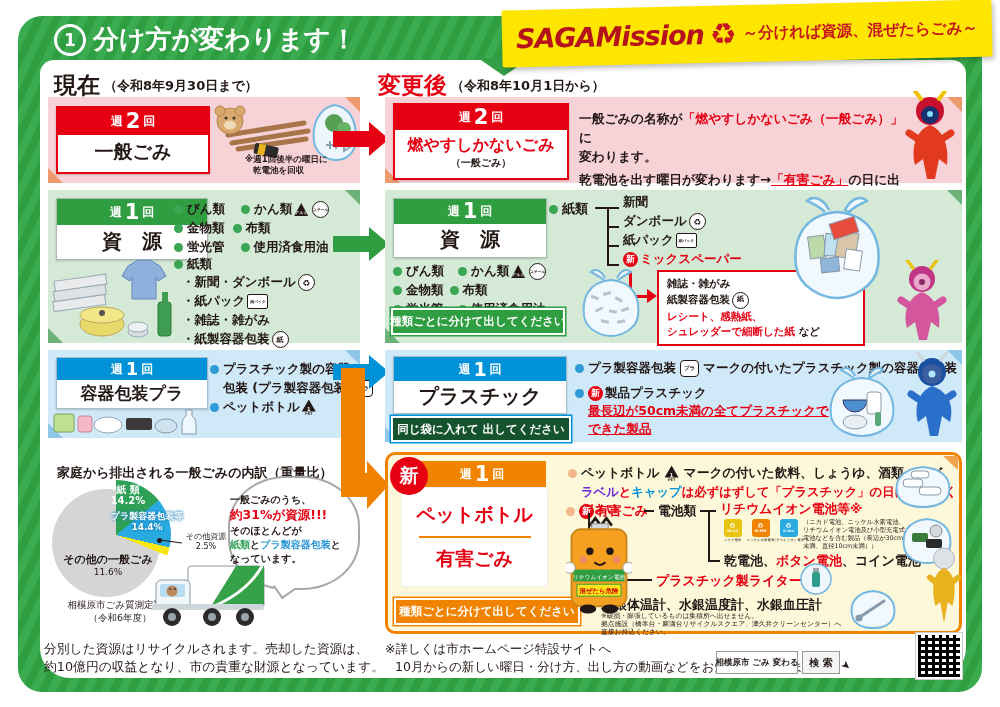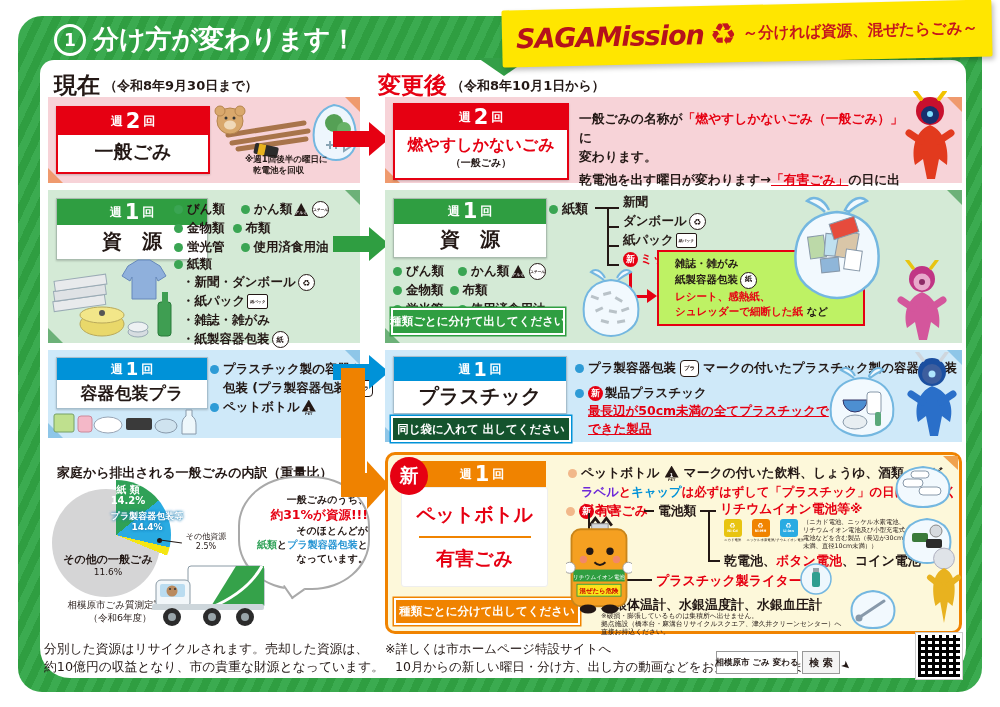--- a/index.html
+++ b/index.html
@@ -261,21 +261,21 @@
   <div class="abs" style="left:18px;top:92px;width:100px;text-align:center">
     <div class="b" style="font-size:11px">その他の一般ごみ</div>
     <div style="font-size:9px">11.6%</div>
   </div>
   <div class="abs" style="left:18px;top:138px;width:124px;text-align:center;font-size:9.5px;line-height:13px">
     <div>相模原市ごみ質測定調査</div>
       <div>（令和6年度）</div>
   </div>
 </div>
 
-<div class="abs" style="left:238px;top:476px;width:132px;height:114px;background:#fff;border:2px solid #a9a9a9;border-radius:58px/50px;text-align:right;padding-top:15px;box-sizing:border-box">
+<div class="abs" style="left:228px;top:476px;width:132px;height:114px;background:#fff;border:2px solid #a9a9a9;border-radius:58px/50px;text-align:left;padding-top:15px;box-sizing:border-box">
   <div style="position:absolute;left:46px;bottom:-8px;width:14px;height:14px;background:#fff;border-right:2px solid #a9a9a9;border-bottom:2px solid #a9a9a9;transform:rotate(55deg)"></div>
   <div class="b" style="font-size:10px">一般ごみのうち、</div>
   <div class="b red" style="font-size:12.5px">約31%が資源!!!</div>
   <div class="b" style="font-size:10px">そのほとんどが</div>
   <div class="b" style="font-size:10px"><span style="color:#2fa157">紙類</span><span>と</span><span style="color:#2996d4">プラ製容器包装</span><span>と</span></div>
   <div class="b" style="font-size:10px">なっています。</div>
 </div>
 
 <svg class="abs" style="left:150px;top:560px" width="120" height="72" viewBox="0 0 120 72">
   <rect x="38" y="6" width="76" height="42" rx="3" fill="#fff" stroke="#8a9aa5"></rect>
@@ -408,21 +408,21 @@
         </span>
       </div>
     <div class="item" style="height:19px">
         <span class="shin">新</span>
         <span class="red">ミックスペーパー</span>
       </div>
   </div>
   <div class="abs" style="left:244px;top:82px;width:3px;height:26px;background:#e60012"></div>
   <div class="abs" style="left:244px;top:105px;width:18px;height:3px;background:#e60012"></div>
   <div class="tri" style="left:262px;top:99px;border-top:7px solid transparent;border-bottom:7px solid transparent;border-left:10px solid #e60012"></div>
-  <div class="abs" style="left:272px;top:60px;width:208px;height:76px;background:#bef264;border:2px solid #e60012;padding:4px 16px;box-sizing:border-box;font-size:10.5px;font-weight:bold;line-height:15.5px">
+  <div class="abs" style="left:272px;top:80px;width:208px;height:76px;background:#ffffff;border:2px solid #e60012;padding:4px 8px;box-sizing:border-box;font-size:10.5px;font-weight:bold;line-height:15.5px">
     <div class="item" style="font-weight:bold">
         <span>雑誌・雑がみ</span>
       </div>
     <div class="item">
         <span>紙製容器包装</span>
         <span class="mark mk-kami">
           <span>紙</span>
         </span>
       </div>
     <div class="red">レシート、感熱紙、</div>

